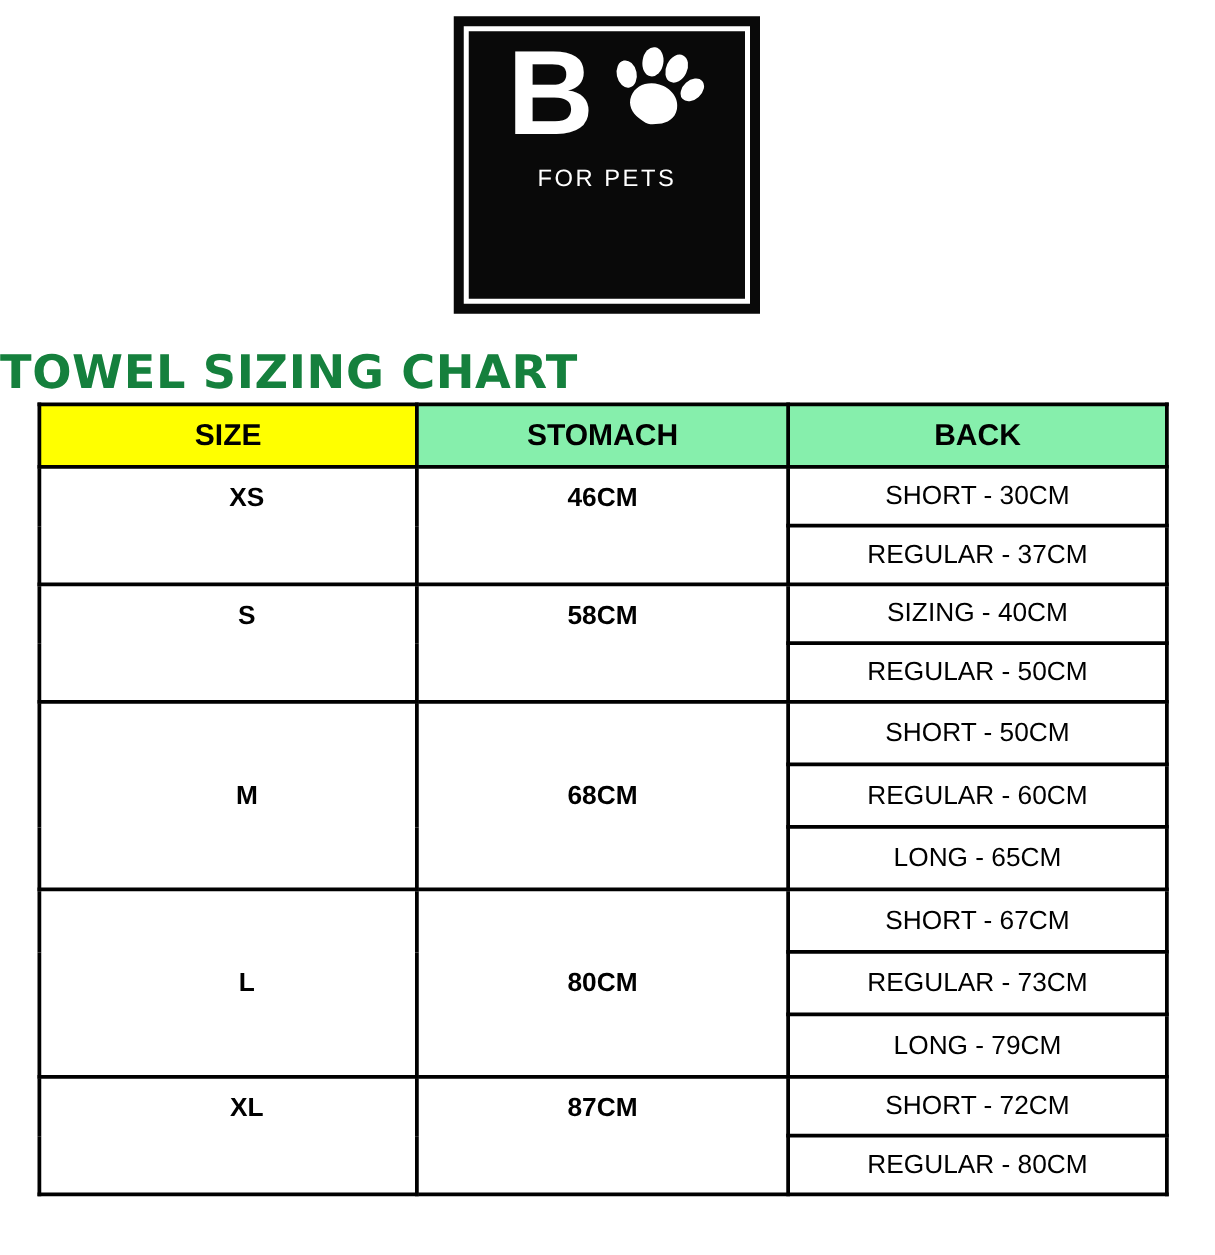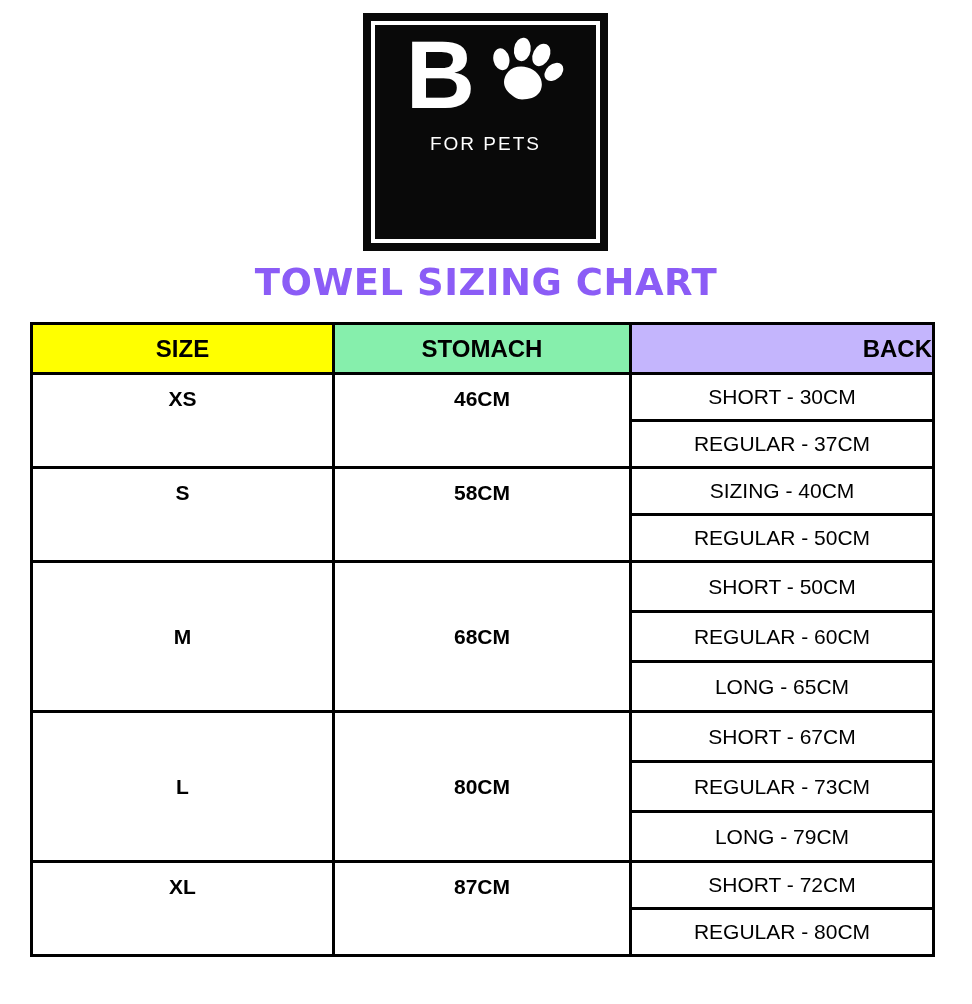--- a/index.html
+++ b/index.html
@@ -61,29 +61,28 @@
     color: #ffffff;
     font-size: 19px;
     letter-spacing: 2px;
     margin-top: 14px;
     font-weight: 400;
   }
 
   
   .title {
     position: absolute;
-    top: 262px;
+    top: 277px;
     left: 0;
     width: 100%;
-    text-align: center;
     font-family: "DejaVu Sans", sans-serif;
     font-weight: bold;
     font-size: 37px;
     letter-spacing: 0.5px;
-    color: #8b5cf6;
+    color: #15803d;
     line-height: 42px;
   }
 
   
   table.sizing {
     position: absolute;
     left: 30px;
     top: 322px;
     width: 902px;
     border-collapse: collapse;
@@ -103,21 +102,21 @@
     font-weight: bold;
     color: #000000;
   }
   table.sizing td {
     height: 47px;
     font-size: 21px;
     color: #000000;
     background: #ffffff;
   }
   td.size-cell, td.stomach-cell { vertical-align: top; }
-  td.size-cell .vwrap { font-weight: bold; }
+  td.size-cell .vwrap { font-weight: bold; padding-left: 15px; }
   .vwrap {
     display: flex;
     align-items: center;
     justify-content: center;
     width: 100%;
     font-weight: bold;
   }
   .vc-first { height: 47px; }   
   .vc-mid   { height: 147px; }  
   td.back-cell { vertical-align: middle; }
@@ -150,21 +149,21 @@
   <table class="sizing">
     <colgroup>
       <col style="width:302px">
       <col style="width:297px">
       <col style="width:303px">
     </colgroup>
     <thead>
       <tr>
         <th style="background: rgb(255, 255, 0);">SIZE</th>
         <th style="background: #86efac;">STOMACH</th>
-        <th style="background: #c4b5fd; text-align: right;">BACK</th>
+        <th style="background: #86efac;">BACK</th>
       </tr>
     </thead>
     <tbody>
         <tr>
           <td rowspan="2" class="size-cell">
             <div class="vwrap vc-first">XS</div>
           </td>
           <td rowspan="2" class="stomach-cell">
             <div class="vwrap vc-first">46CM</div>
           </td>

